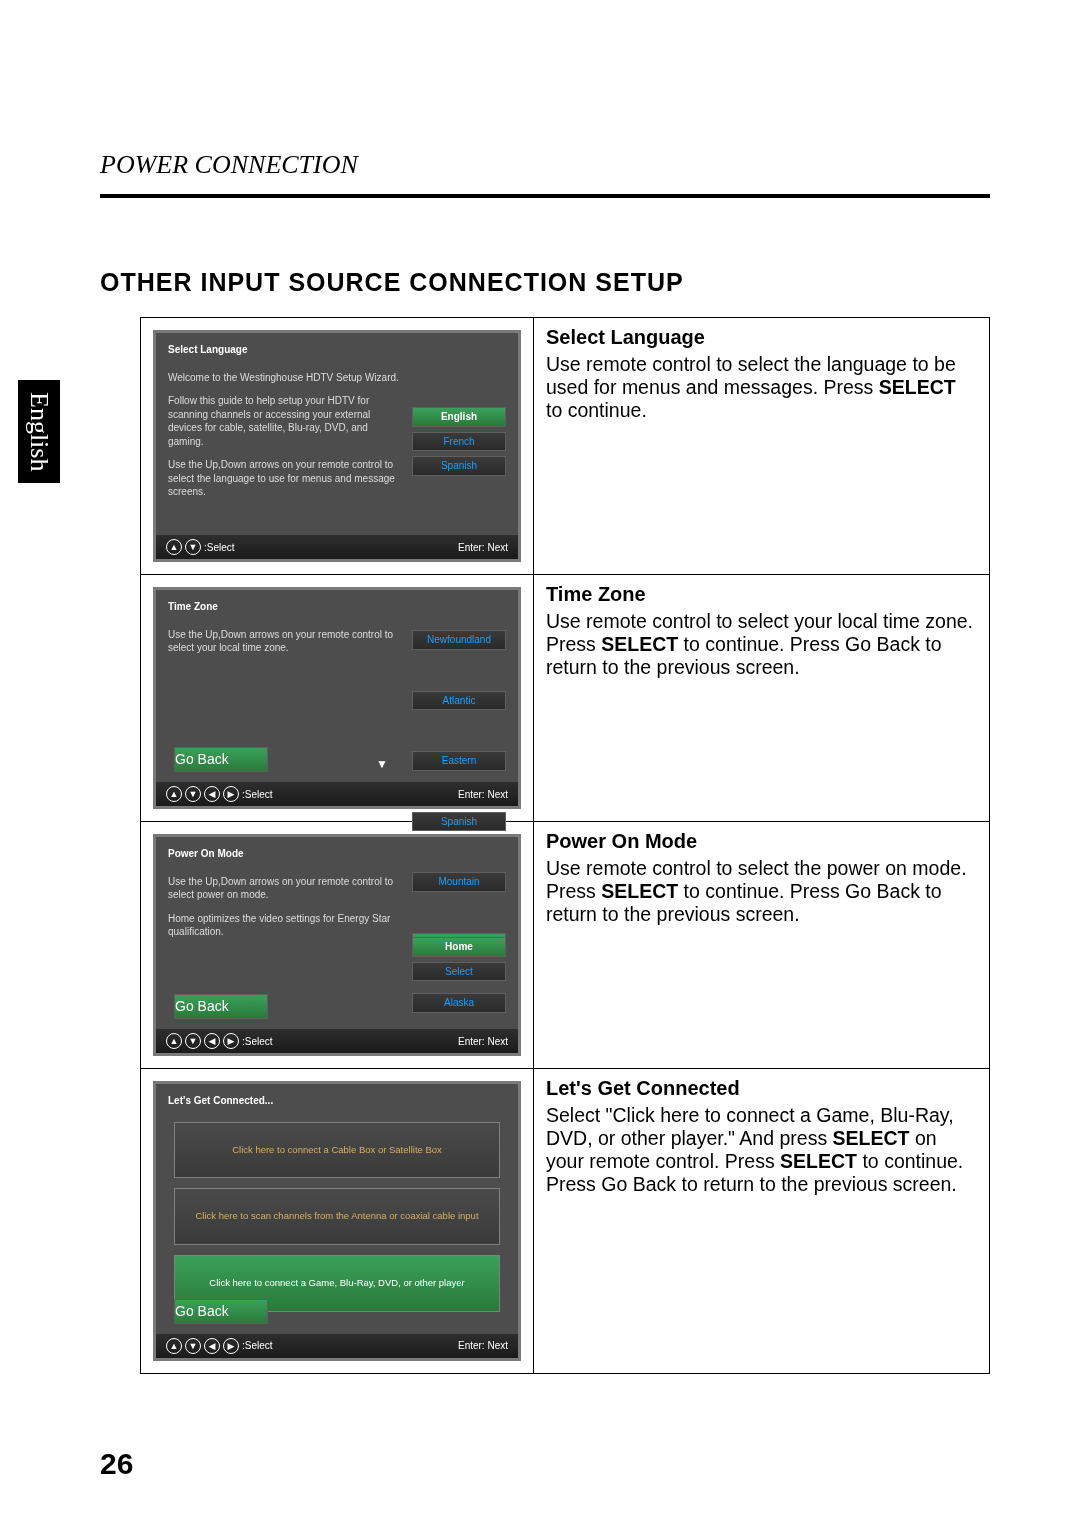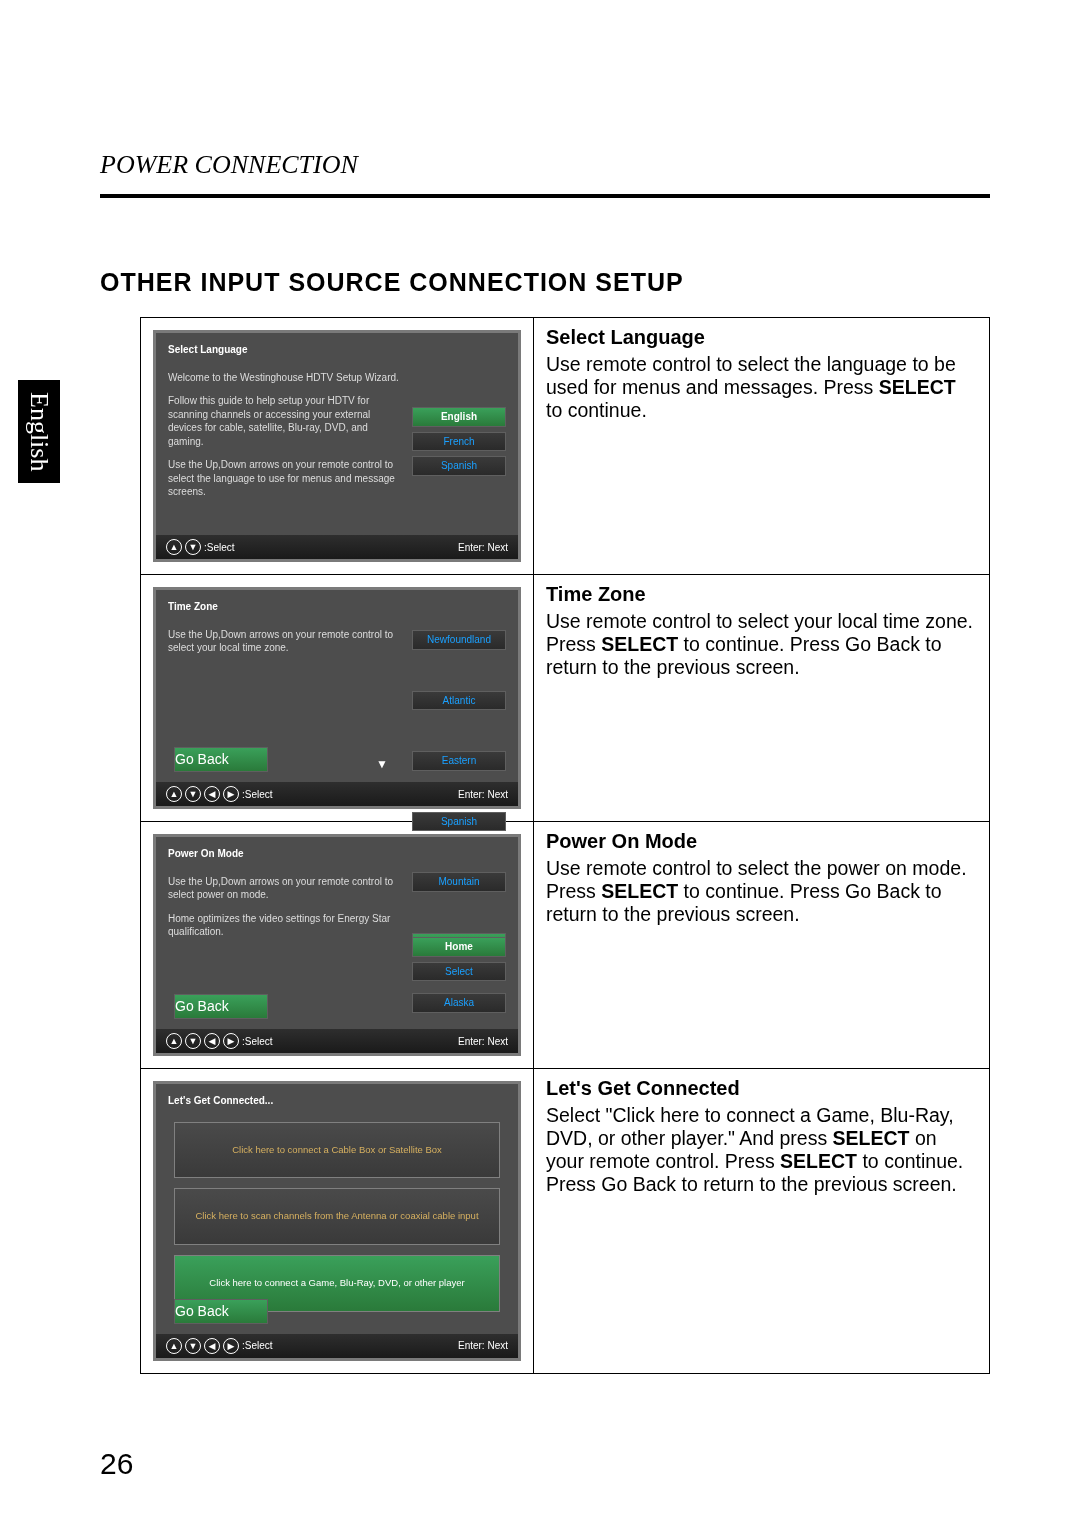--- a/index.html
+++ b/index.html
@@ -155,21 +155,21 @@
   }
   .wide-btn.sel {
     background:linear-gradient(#3aa05a,#2a7a3a);
     color:#fff;
   }
   .pagenum {
     position:absolute;
     left:100px;
     bottom:48px;
     font-size:30px;
-    font-weight:normal;
+    font-weight:bold;
   }
   .arrow-down {
     position:absolute;
     color:#fff;
     font-size:12px;
   }
 </style>
 </head>
 <body>
 

